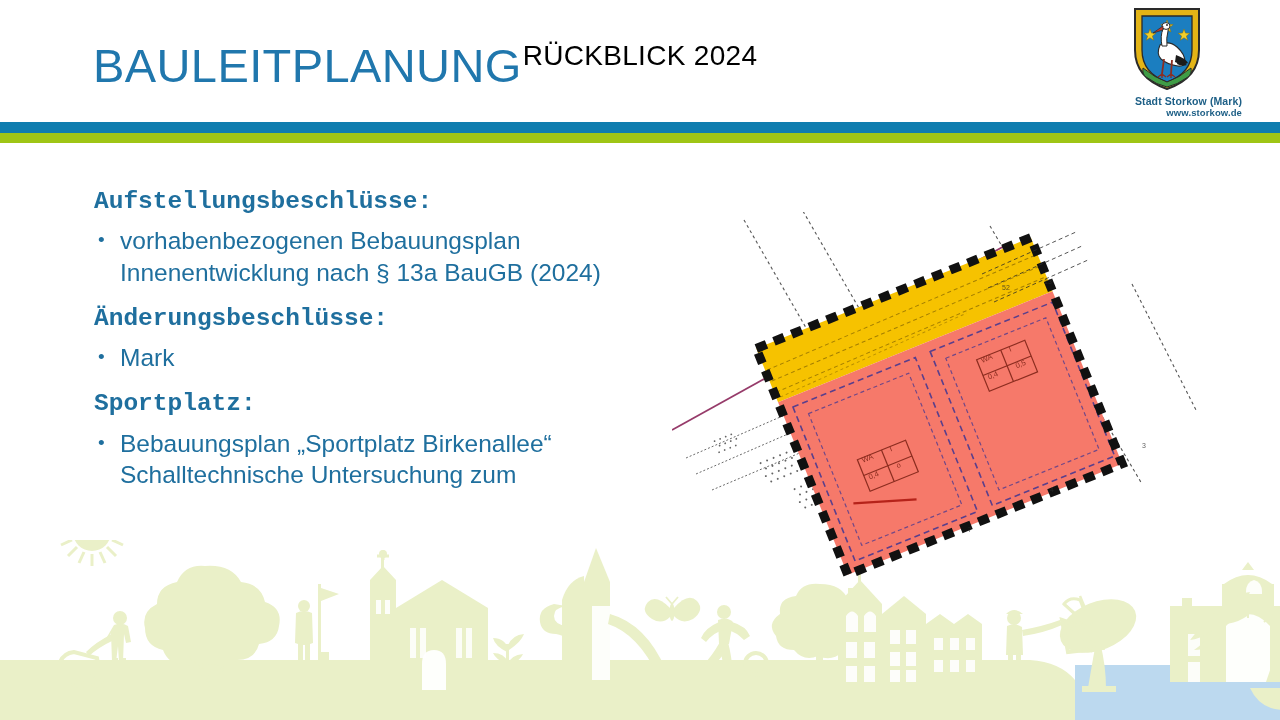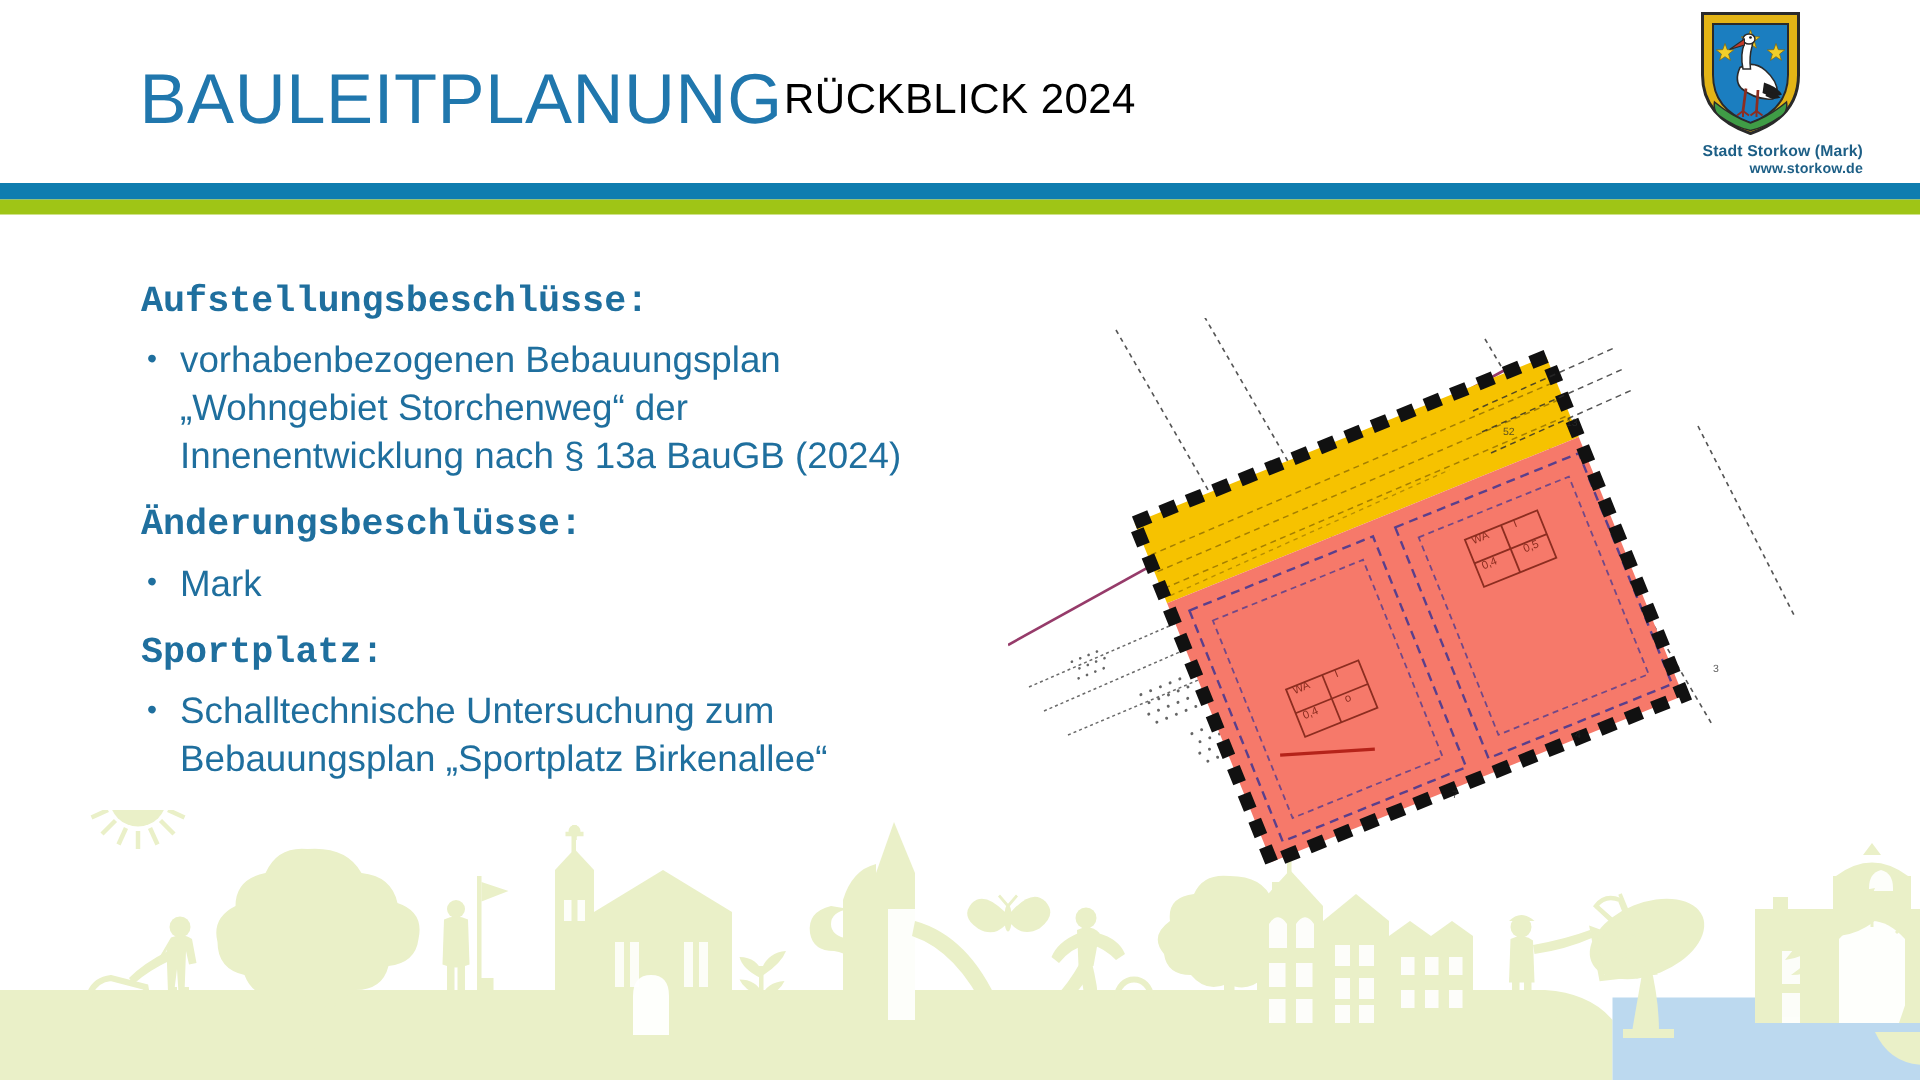--- a/index.html
+++ b/index.html
@@ -38,21 +38,21 @@
     width: 1280px;
     height: 143px;
     z-index: 5;
   }
 
   .title-wrap {
     position: absolute;
     left: 93px;
     top: 42px;
     display: flex;
-    align-items: center;
+    align-items: flex-start;
     white-space: nowrap;
   }
 
   .title-main {
     font-size: 47px;
     font-weight: 400;
     color: #2077ad;
     letter-spacing: 0.4px;
     line-height: 1;
   }
@@ -591,35 +591,34 @@
     <div class="logo-line1">Stadt Storkow (Mark)</div>
     <div class="logo-line2">www.storkow.de</div>
   </div>
 
   <div class="content">
 
     <div class="heading">Aufstellungsbeschlüsse:</div>
     <ul class="bullets">
       <li class="bullet">
         <span class="ln">vorhabenbezogenen Bebauungsplan</span>
-        <span class="ln">„Wohngebiet Storchenweg“ der</span>
         <span class="ln">Innenentwicklung nach § 13a BauGB (2024)</span>
       </li>
     </ul>
 
     <div class="heading">Änderungsbeschlüsse:</div>
     <ul class="bullets">
       <li class="bullet">
         <span class="ln">Mark</span>
       </li>
     </ul>
 
     <div class="heading">Sportplatz:</div>
     <ul class="bullets">
       <li class="bullet">
+        <span class="ln">Bebauungsplan „Sportplatz Birkenallee“</span>
         <span class="ln">Schalltechnische Untersuchung zum</span>
-        <span class="ln">Bebauungsplan „Sportplatz Birkenallee“</span>
       </li>
     </ul>
 
   </div>
 
 </div>
 
 </body></html>

